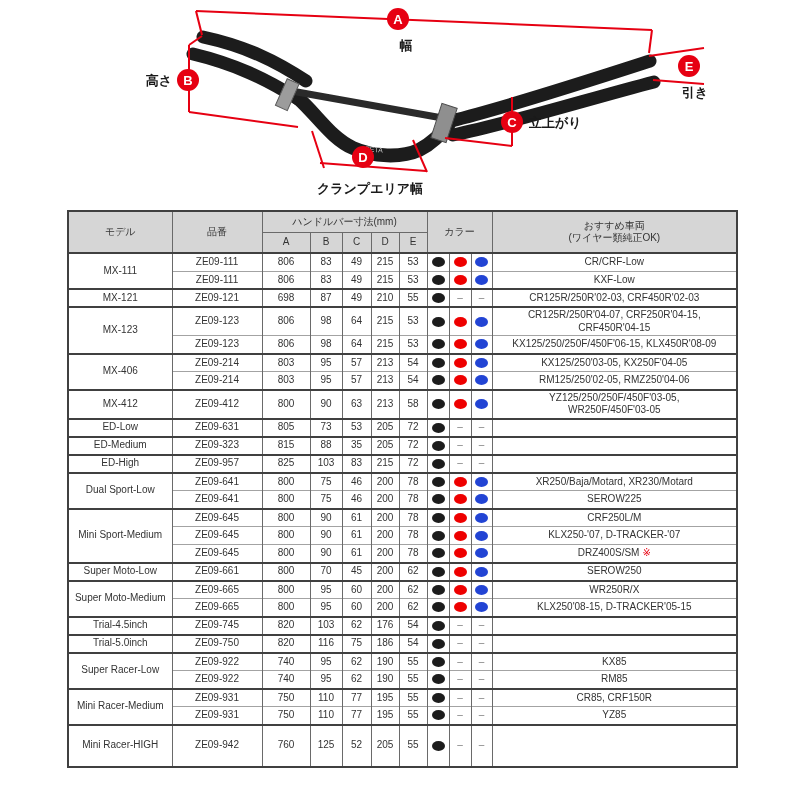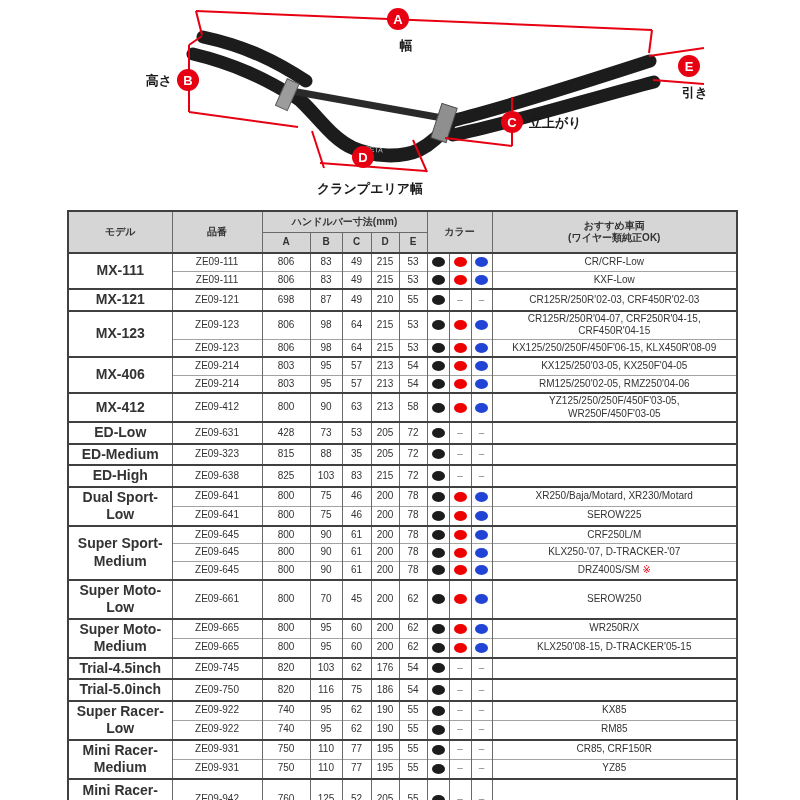--- a/index.html
+++ b/index.html
@@ -8,34 +8,34 @@
     font-family:"Liberation Sans","DejaVu Sans",sans-serif;color:#333;
   }
   .diagram{position:absolute;left:0;top:0;}
   
   .spec{
     position:absolute;left:67px;top:210px;width:671px;
     border-collapse:collapse;table-layout:fixed;
     font-size:10px;color:#333;border:2px solid #404040;background:#fff;
   }
   .spec th{
-    background:#d6d6d6;font-weight:bold;color:#333;
+    background:#d6d6d6;font-weight:normal;color:#333;
     border:1px solid #6a6a6a;padding:1px 2px;text-align:center;line-height:1.25;
   }
   .spec thead{border-bottom:2px solid #404040;}
   .spec thead tr{height:21px;}
   .spec td{
     border-left:1px solid #6a6a6a;border-right:1px solid #6a6a6a;
     border-top:1px solid #a3a3a3;
     text-align:center;padding:1px 2px;line-height:1.25;background:#fff;
   }
   .spec tbody tr{height:18px;}
   .spec tbody tr:first-child td{border-top:2px solid #404040;}
   .spec tbody:last-child tr{height:42px;}
-  .spec td.model{font-size:14px;font-weight:bold;}
+  .spec td.model{font-size:10px;}
   .spec td.veh{font-size:10px;}
   .dot{display:inline-block;width:13px;height:10px;border-radius:50%;vertical-align:middle;}
   td.dash{color:#7f7f7f;}
   .note{color:#e80011;margin-left:3px;}
 </style>
 </head>
 <body>
 
 <svg class="diagram" width="800" height="205" viewBox="0 0 800 205">
 
@@ -241,21 +241,21 @@
         <td class="colorcell"><span class="dot" style="background: rgb(28, 28, 28);"></span></td>
         <td class="colorcell"><span class="dot" style="background: rgb(238, 0, 0);"></span></td>
         <td class="colorcell"><span class="dot" style="background: rgb(34, 68, 212);"></span></td>
         <td class="veh">YZ125/250/250F/450F'03-05,<br>WR250F/450F'03-05</td>
       </tr>
     </tbody>
     <tbody>
       <tr>
         <td class="model" rowspan="1">ED-Low</td>
         <td class="part">ZE09-631</td>
-        <td class="dim">428</td>
+        <td class="dim">805</td>
         <td class="dim">73</td>
         <td class="dim">53</td>
         <td class="dim">205</td>
         <td class="dim">72</td>
         <td class="colorcell"><span class="dot" style="background: rgb(28, 28, 28);"></span></td>
         <td class="colorcell dash">–</td>
         <td class="colorcell dash">–</td>
         <td class="veh"></td>
       </tr>
     </tbody>
@@ -270,21 +270,21 @@
         <td class="dim">72</td>
         <td class="colorcell"><span class="dot" style="background: rgb(28, 28, 28);"></span></td>
         <td class="colorcell dash">–</td>
         <td class="colorcell dash">–</td>
         <td class="veh"></td>
       </tr>
     </tbody>
     <tbody>
       <tr>
         <td class="model" rowspan="1">ED-High</td>
-        <td class="part">ZE09-638</td>
+        <td class="part">ZE09-957</td>
         <td class="dim">825</td>
         <td class="dim">103</td>
         <td class="dim">83</td>
         <td class="dim">215</td>
         <td class="dim">72</td>
         <td class="colorcell"><span class="dot" style="background: rgb(28, 28, 28);"></span></td>
         <td class="colorcell dash">–</td>
         <td class="colorcell dash">–</td>
         <td class="veh"></td>
       </tr>
@@ -311,21 +311,21 @@
         <td class="dim">200</td>
         <td class="dim">78</td>
         <td class="colorcell"><span class="dot" style="background: rgb(28, 28, 28);"></span></td>
         <td class="colorcell"><span class="dot" style="background: rgb(238, 0, 0);"></span></td>
         <td class="colorcell"><span class="dot" style="background: rgb(34, 68, 212);"></span></td>
         <td class="veh">SEROW225</td>
       </tr>
     </tbody>
     <tbody>
       <tr>
-        <td class="model" rowspan="3">Super Sport-Medium</td>
+        <td class="model" rowspan="3">Mini Sport-Medium</td>
         <td class="part">ZE09-645</td>
         <td class="dim">800</td>
         <td class="dim">90</td>
         <td class="dim">61</td>
         <td class="dim">200</td>
         <td class="dim">78</td>
         <td class="colorcell"><span class="dot" style="background: rgb(28, 28, 28);"></span></td>
         <td class="colorcell"><span class="dot" style="background: rgb(238, 0, 0);"></span></td>
         <td class="colorcell"><span class="dot" style="background: rgb(34, 68, 212);"></span></td>
         <td class="veh">CRF250L/M</td>

